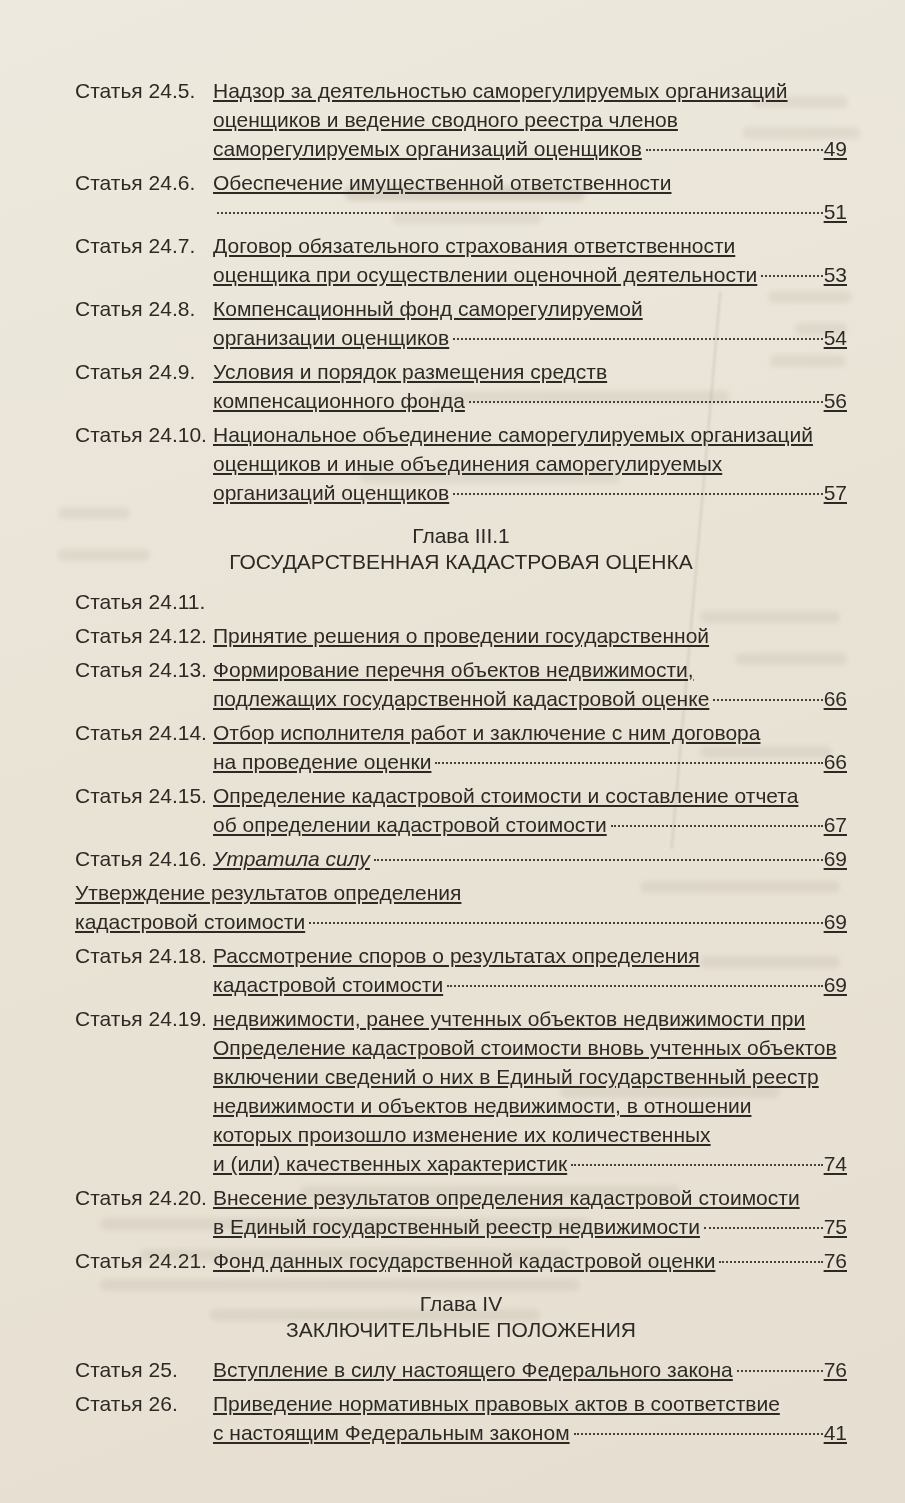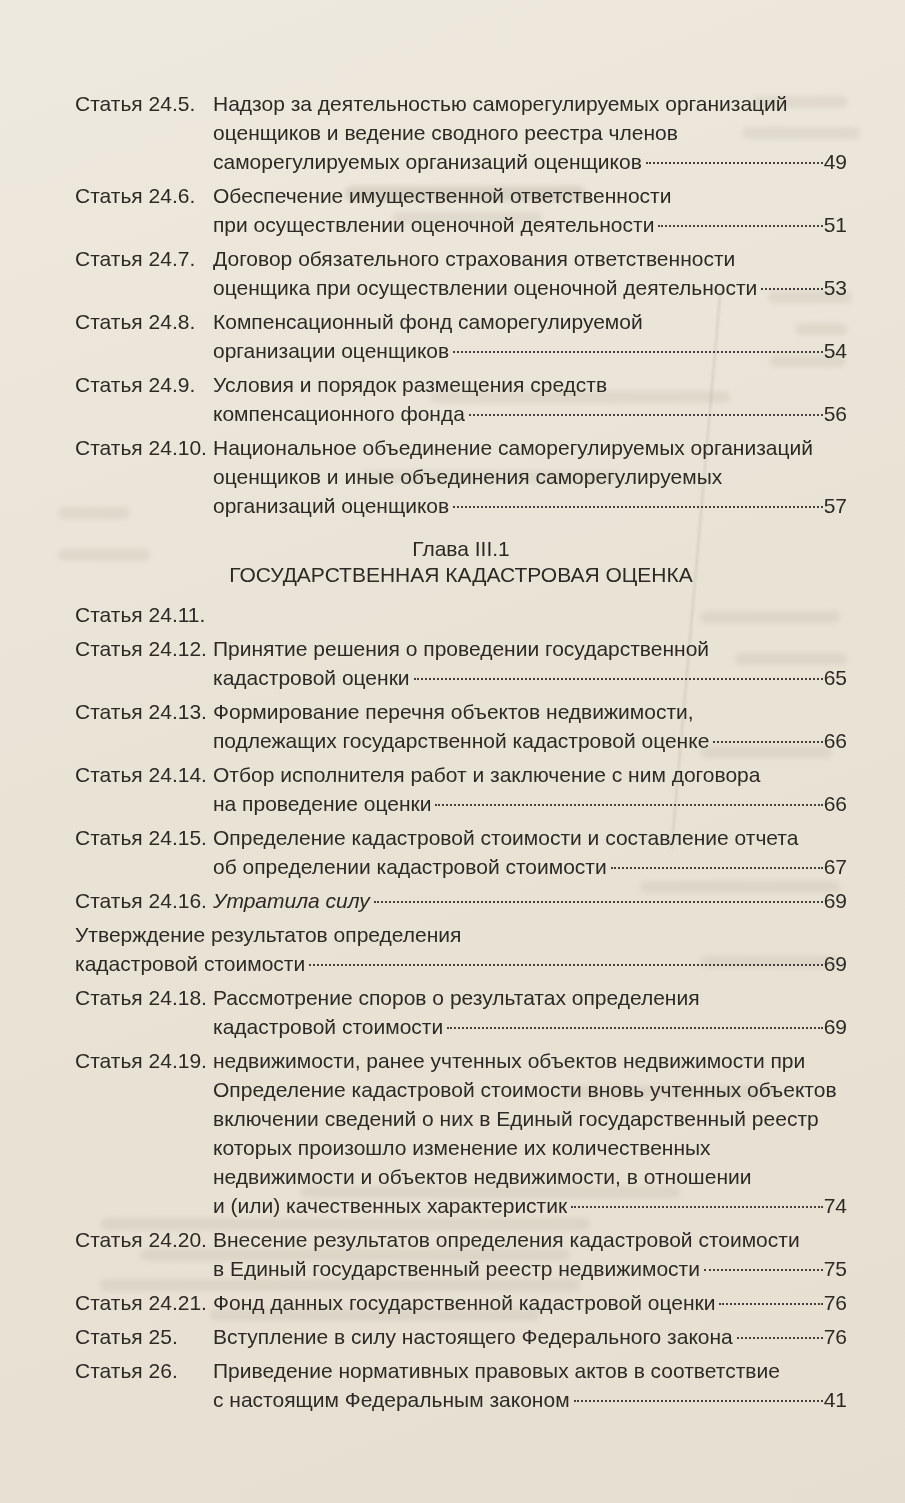--- a/index.html
+++ b/index.html
@@ -8,27 +8,27 @@
     font-family:"Liberation Sans","DejaVu Sans",sans-serif;
     background:linear-gradient(160deg,#eee9de 0%,#e9e3d6 45%,#e6dfd1 100%);
   }
   .page{position:absolute;inset:0;}
   
   .ghost{position:absolute;background:#aaa291;opacity:.18;filter:blur(2.5px);height:12px;border-radius:6px;}
   .ghost.bold{opacity:.24;height:15px;background:#9e9684;}
   .scratch{position:absolute;left:695px;top:290px;width:2px;height:560px;background:#a49d8f;opacity:.30;transform:rotate(5deg);filter:blur(1px);border-radius:2px;}
   
   .toc{
-    position:absolute;left:75px;top:89px;right:58px;
+    position:absolute;left:75px;top:76px;right:58px;
     color:#2d2a26;font-size:21px;line-height:29px;
   }
   .entry{display:flex;margin-bottom:5px;}
   .label{width:138px;flex:0 0 138px;white-space:nowrap;}
   .ebody{flex:1 1 auto;min-width:0;}
-  .line{white-space:nowrap;}
+  .line{white-space:nowrap;text-decoration:underline;}
   .line.last{display:flex;align-items:flex-start;}
   .line.last .txt{flex:0 0 auto;}
   .txt.it{font-style:italic;}
   .leader{
     flex:1 1 20px;min-width:16px;margin:0 1px 0 4px;
     border-bottom:2px dotted #46423b;height:15px;
   }
   .pgnum{flex:0 0 auto;}
   .chapter{text-align:center;font-weight:normal;margin:16px 0 12px;line-height:26px;}
   .chapter div{white-space:nowrap;}
@@ -73,21 +73,20 @@
             <span class="leader"></span>
             <span class="pgnum">49</span>
           </div>
         </div>
       </div>
       <div class="entry">
         <div class="label">Статья 24.6.</div>
         <div class="ebody">
           <div class="line">Обеспечение имущественной ответственности</div>
           <div class="line last">
-            <span class="txt">при осуществлении оценочной деятельности</span>
             <span class="leader"></span>
             <span class="pgnum">51</span>
           </div>
         </div>
       </div>
       <div class="entry">
         <div class="label">Статья 24.7.</div>
         <div class="ebody">
           <div class="line">Договор обязательного страхования ответственности</div>
           <div class="line last">
@@ -135,25 +134,20 @@
         <div class="chapter-num">Глава III.1</div>
         <div class="chapter-title">ГОСУДАРСТВЕННАЯ КАДАСТРОВАЯ ОЦЕНКА</div>
       </div>
       <div class="entry">
         <div class="label">Статья 24.11.</div>
       </div>
       <div class="entry">
         <div class="label">Статья 24.12.</div>
         <div class="ebody">
           <div class="line">Принятие решения о проведении государственной</div>
-          <div class="line last">
-            <span class="txt">кадастровой оценки</span>
-            <span class="leader"></span>
-            <span class="pgnum">65</span>
-          </div>
         </div>
       </div>
       <div class="entry">
         <div class="label">Статья 24.13.</div>
         <div class="ebody">
           <div class="line">Формирование перечня объектов недвижимости,</div>
           <div class="line last">
             <span class="txt">подлежащих государственной кадастровой оценке</span>
             <span class="leader"></span>
             <span class="pgnum">66</span>
@@ -212,22 +206,22 @@
             <span class="pgnum">69</span>
           </div>
         </div>
       </div>
       <div class="entry">
         <div class="label">Статья 24.19.</div>
         <div class="ebody">
           <div class="line">недвижимости, ранее учтенных объектов недвижимости при</div>
           <div class="line">Определение кадастровой стоимости вновь учтенных объектов</div>
           <div class="line">включении сведений о них в Единый государственный реестр</div>
+          <div class="line">недвижимости и объектов недвижимости, в отношении</div>
           <div class="line">которых произошло изменение их количественных</div>
-          <div class="line">недвижимости и объектов недвижимости, в отношении</div>
           <div class="line last">
             <span class="txt">и (или) качественных характеристик</span>
             <span class="leader"></span>
             <span class="pgnum">74</span>
           </div>
         </div>
       </div>
       <div class="entry">
         <div class="label">Статья 24.20.</div>
         <div class="ebody">
@@ -241,20 +235,24 @@
       </div>
       <div class="entry">
         <div class="label">Статья 24.21.</div>
         <div class="ebody">
           <div class="line last">
             <span class="txt">Фонд данных государственной кадастровой оценки</span>
             <span class="leader"></span>
             <span class="pgnum">76</span>
           </div>
         </div>
+      </div>
+      <div class="chapter">
+        <div class="chapter-num">Глава IV</div>
+        <div class="chapter-title">ЗАКЛЮЧИТЕЛЬНЫЕ ПОЛОЖЕНИЯ</div>
       </div>
       <div class="entry">
         <div class="label">Статья 25.</div>
         <div class="ebody">
           <div class="line last">
             <span class="txt">Вступление в силу настоящего Федерального закона</span>
             <span class="leader"></span>
             <span class="pgnum">76</span>
           </div>
         </div>

